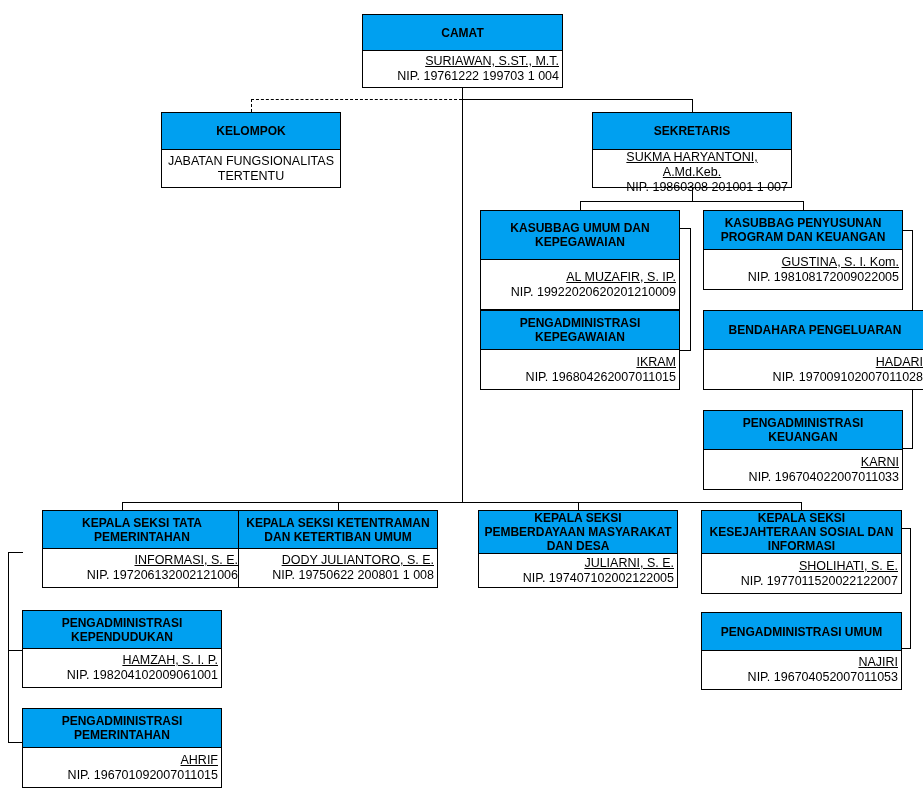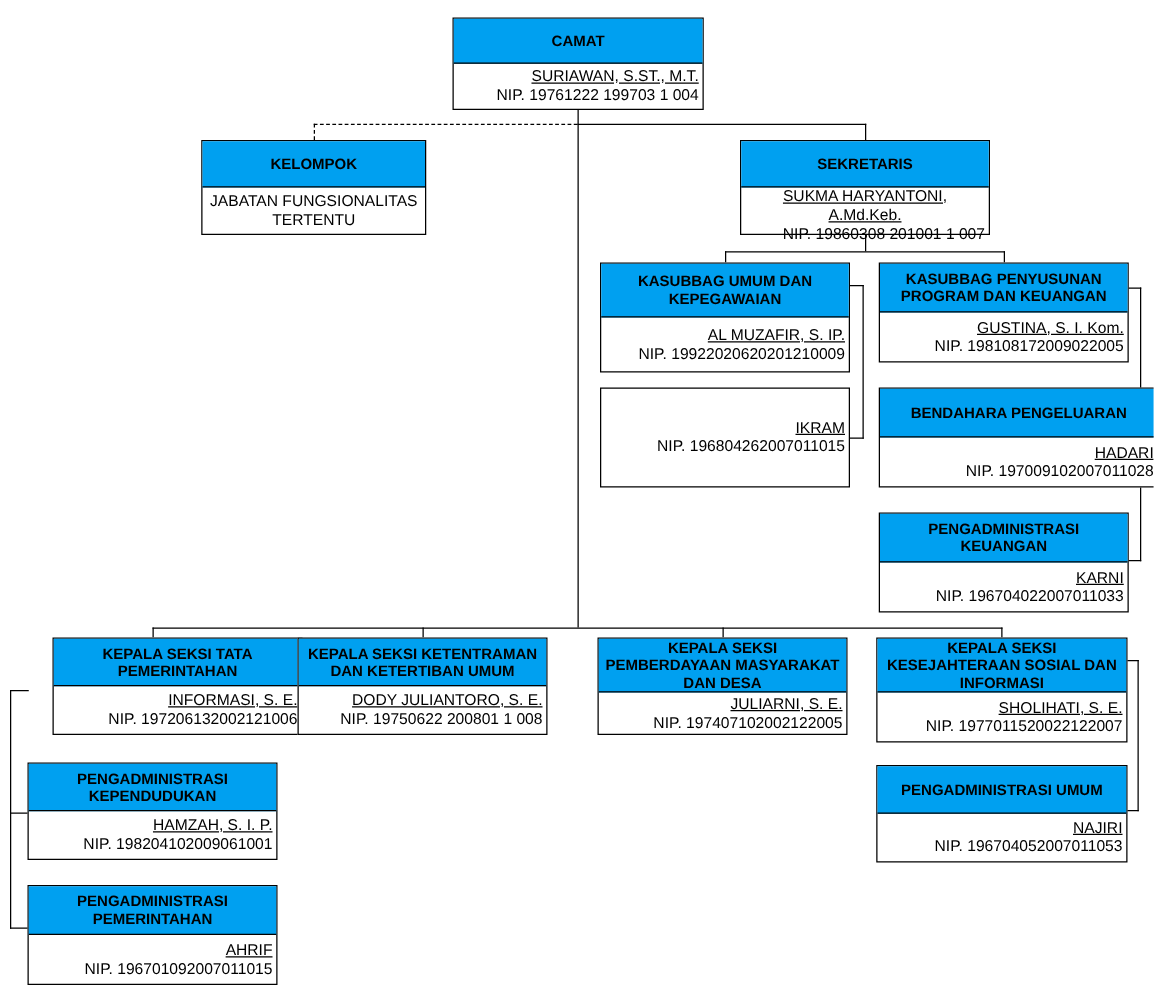--- a/index.html
+++ b/index.html
@@ -103,37 +103,38 @@
   </div>
 
   <div class="box" style="left:592px; top:112px; width:200px; height:76px;">
     <div class="box-header">SEKRETARIS</div>
     <div class="box-body">
       <div class="person-name">SUKMA HARYANTONI, A.Md.Keb.</div>
       <div class="person-nip">NIP. 19860308 201001 1 007</div>
     </div>
   </div>
 
-  <div class="box" style="left:480px; top:210px; width:200px; height:88px;">
+  <div class="box" style="left:480px; top:210px; width:200px; height:100px;">
     <div class="box-header">KASUBBAG UMUM DAN KEPEGAWAIAN</div>
     <div class="box-body">
       <div class="person-name">AL MUZAFIR, S. IP.</div>
       <div class="person-nip">NIP. 19922020620201210009</div>
     </div>
   </div>
 
   <div class="box" style="left:703px; top:210px; width:200px; height:80px;">
     <div class="box-header">KASUBBAG PENYUSUNAN PROGRAM DAN KEUANGAN</div>
     <div class="box-body">
       <div class="person-name">GUSTINA, S. I. Kom.</div>
       <div class="person-nip">NIP. 198108172009022005</div>
     </div>
   </div>
 
   <div class="box" style="left:480px; top:310px; width:200px; height:80px;">
+    <div class="box-header">PENGADMINISTRASI KEPEGAWAIAN</div>
     <div class="box-body">
       <div class="person-name">IKRAM</div>
       <div class="person-nip">NIP. 196804262007011015</div>
     </div>
   </div>
 
   <div class="box" style="left:703px; top:310px; width:224px; height:80px;">
     <div class="box-header">BENDAHARA PENGELUARAN</div>
     <div class="box-body">
       <div class="person-name">HADARI</div>

